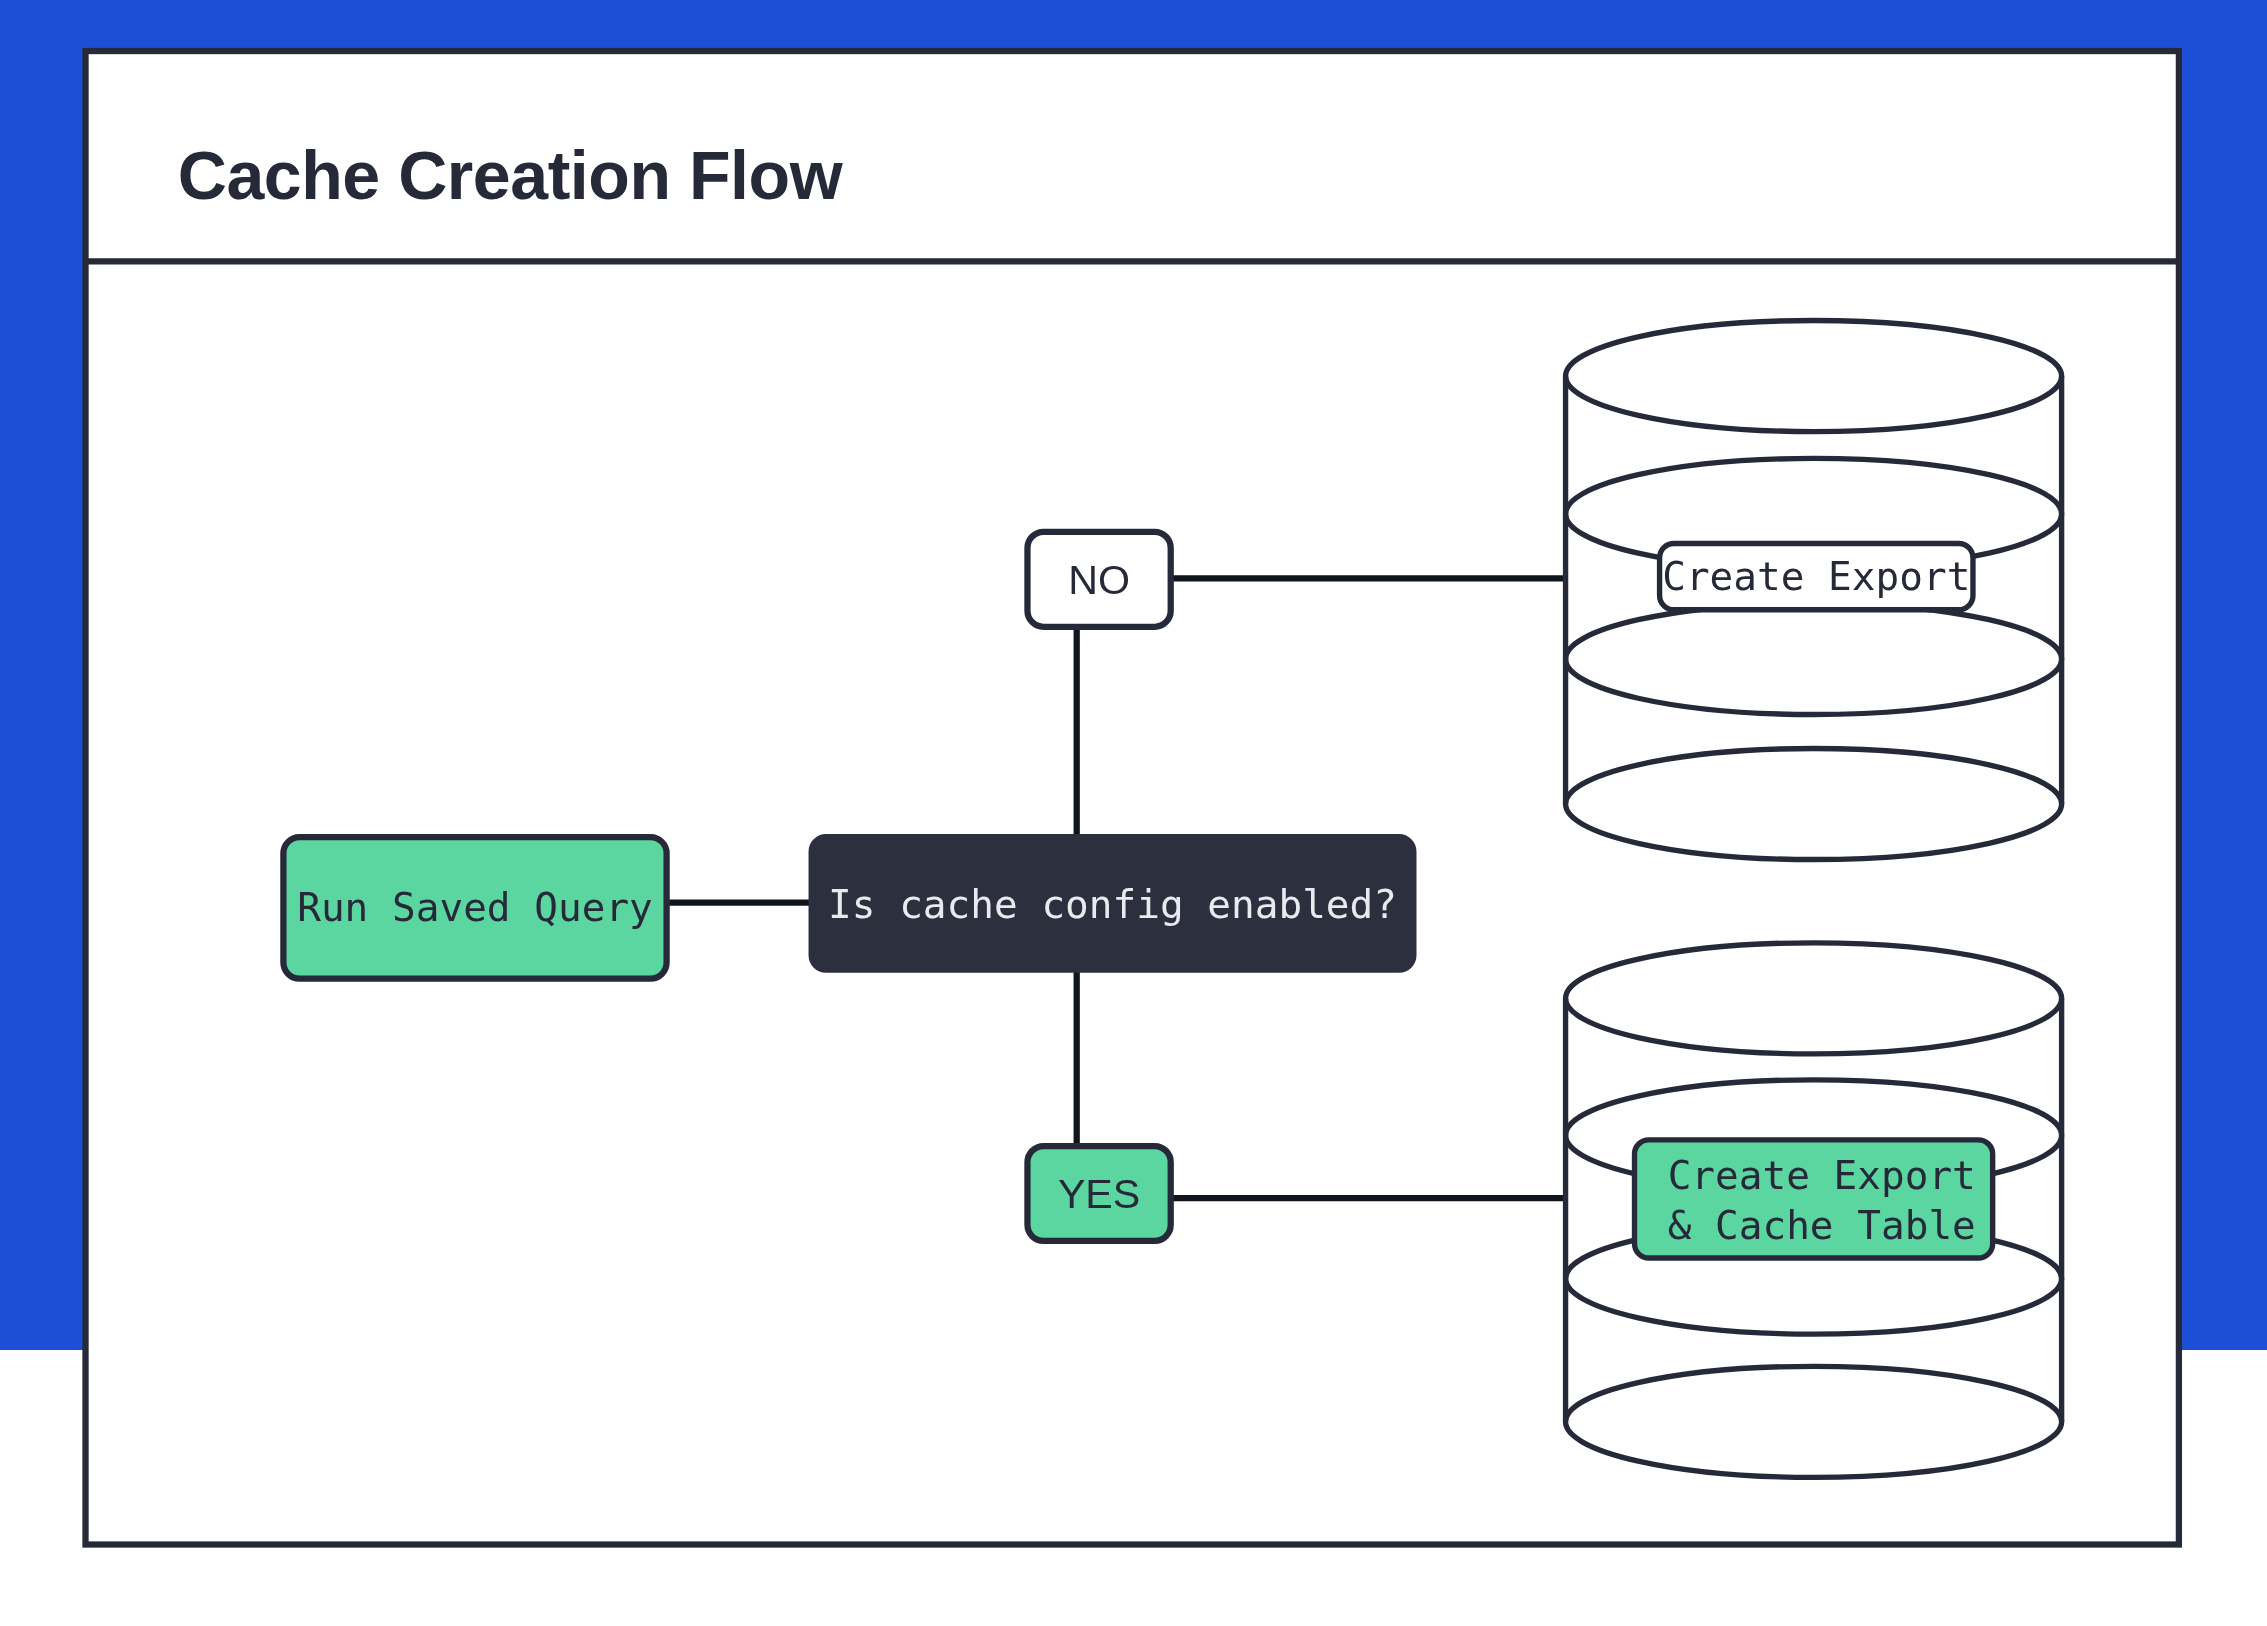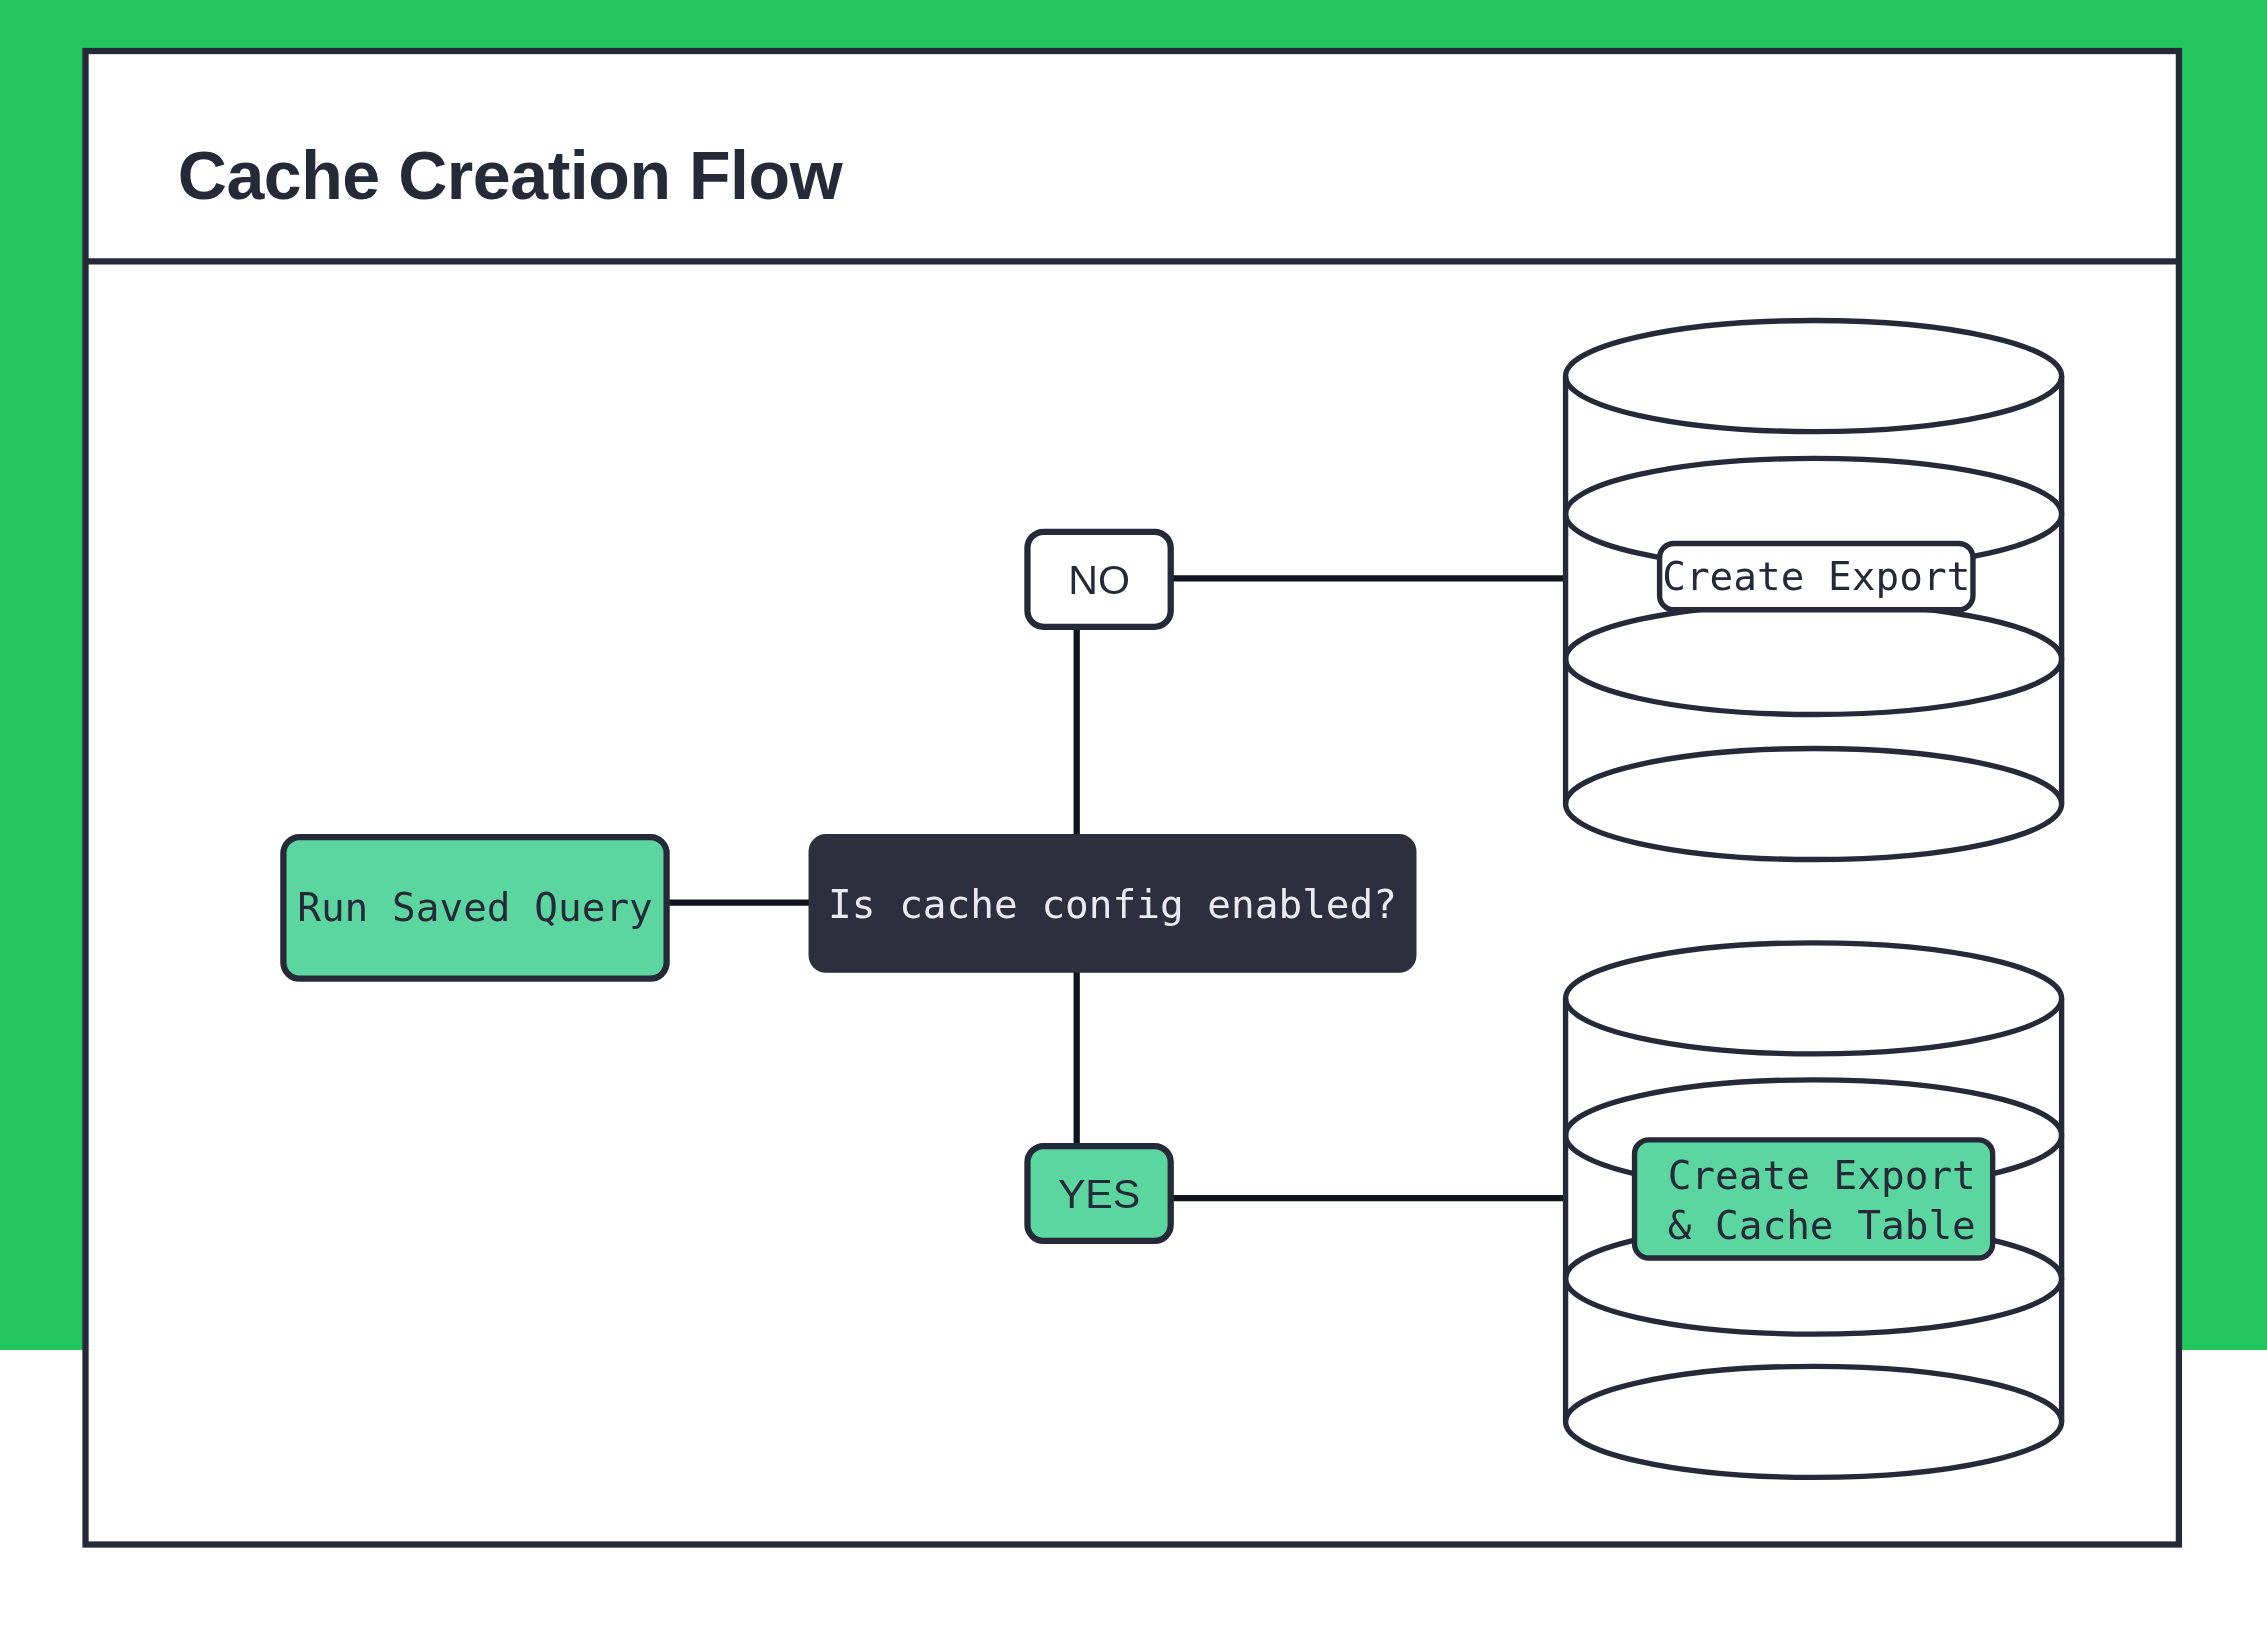--- a/index.html
+++ b/index.html
@@ -10,21 +10,21 @@
   body {
     width: 2268px;
     height: 1626px;
     overflow: hidden;
     font-family: "Liberation Sans", sans-serif;
   }
   #stage {
     position: relative;
     width: 2268px;
     height: 1350px;
-    background: #22c55e;
+    background: #1d4ed8;
   }
   #flow-svg {
     position: absolute;
     top: 0;
     left: 0;
     width: 2268px;
     height: 1626px;
     display: block;
   }
   .frame-rect {

